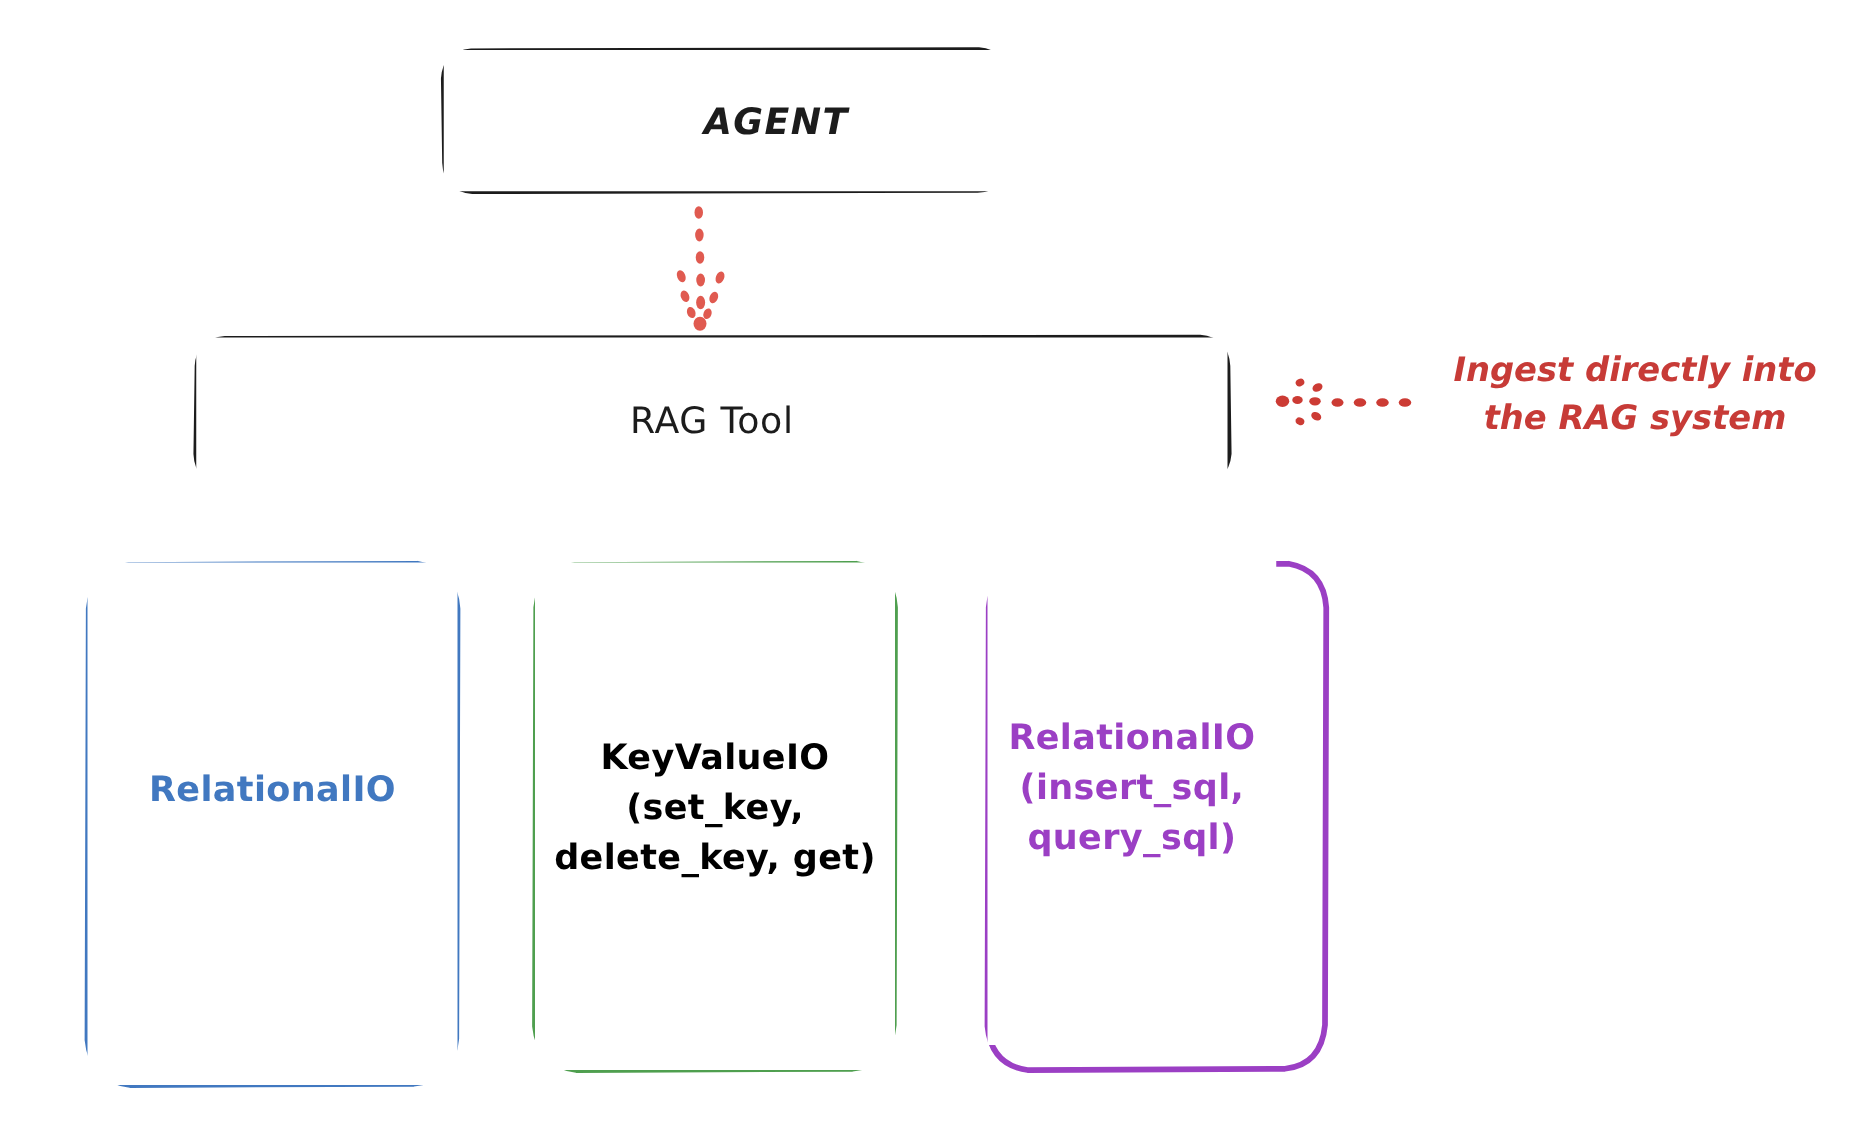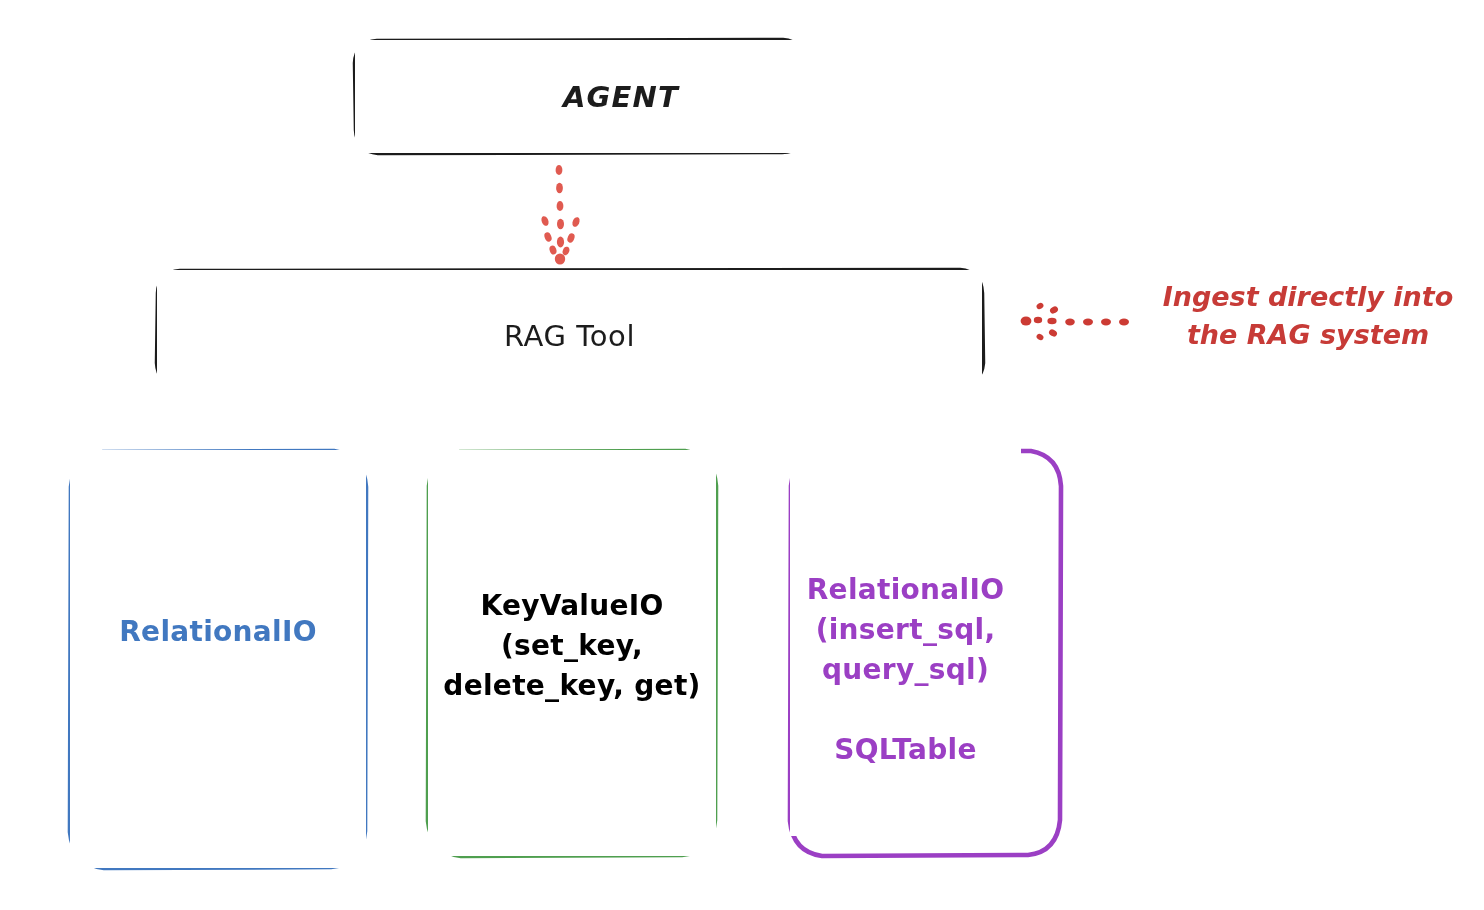--- a/index.html
+++ b/index.html
@@ -187,18 +187,17 @@
 (set_key,
 delete_key, get)</span>
   </div>
 </div>
 
 <div class="node box-relational">
   <div class="leaf-inner c-purple">
     <span>RelationalIO
 (insert_sql,
 query_sql)</span>
-    <span class="leaf-second">SQLTable</span>
   </div>
 </div>
 
 <div class="annotation">Ingest directly into
 the RAG system</div>
 
 </body></html>

